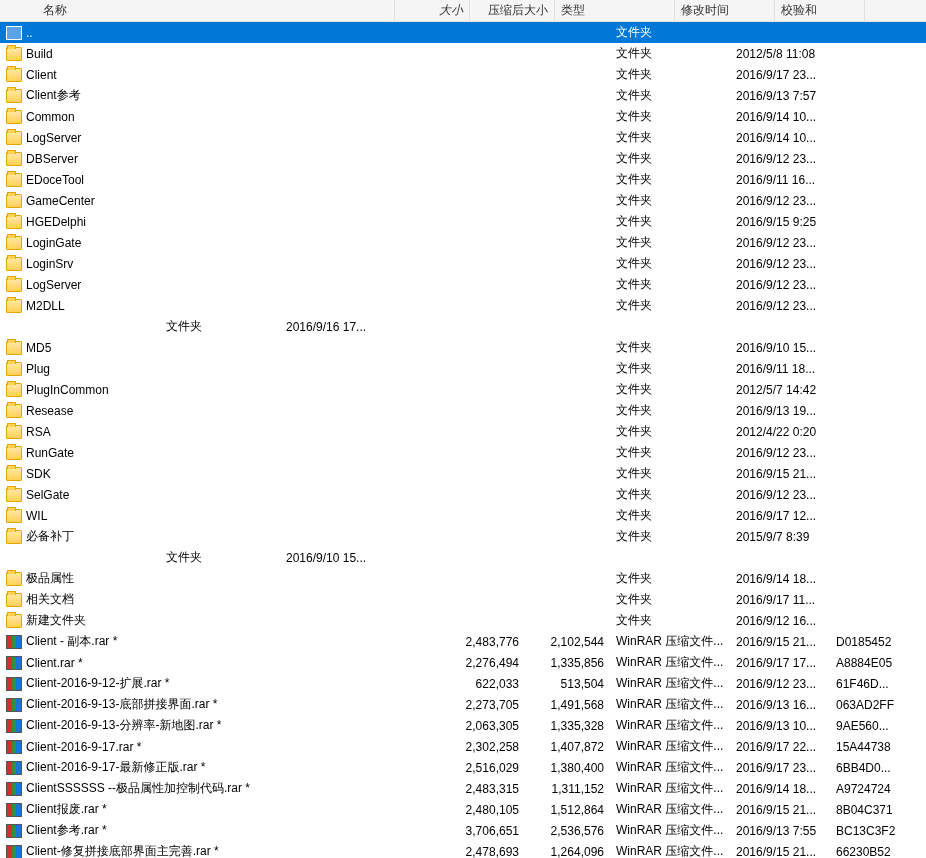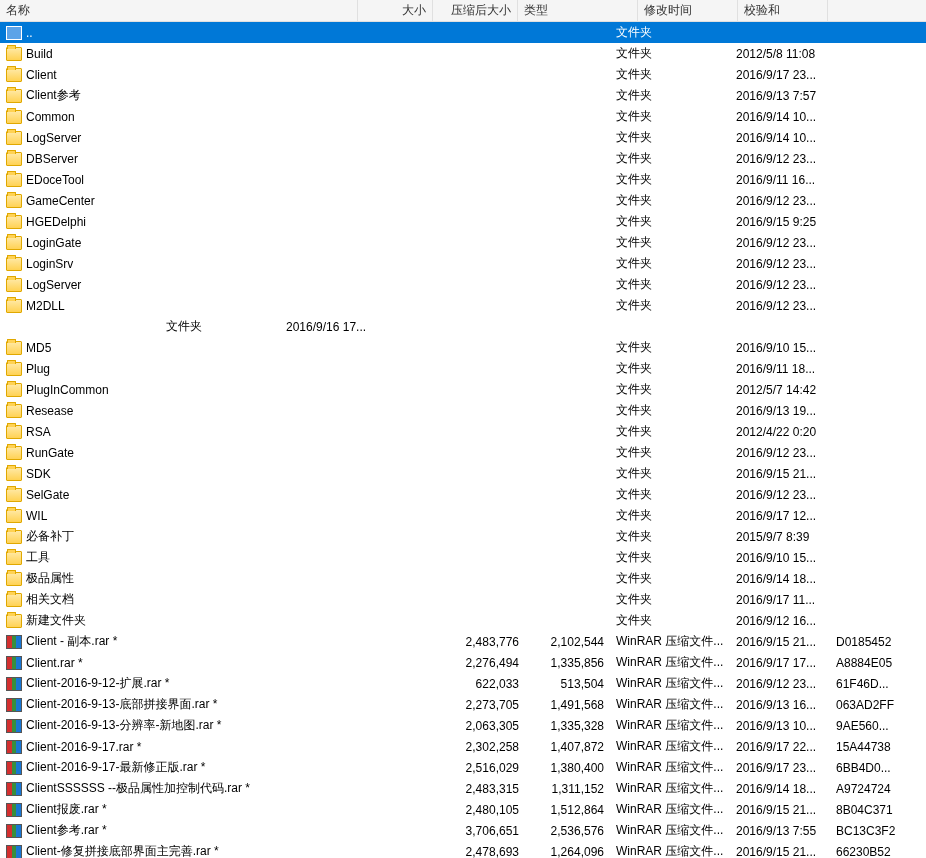--- a/index.html
+++ b/index.html
@@ -17,22 +17,22 @@
       height: 22px;
       align-items: center;
     }
     .header-cell {
       padding: 3px 6px;
       border-right: 1px solid #e0e0e0;
       color: #333;
       white-space: nowrap;
       overflow: hidden;
     }
-    .col-name { width: 358px; }
-    .col-size { width: 75px; text-align: right; }
+    .col-name { width: 358px; margin-left: 37px; }
+    .col-size { width: 75px; text-align: right; font-style: italic; }
     .col-compressed { width: 85px; text-align: right; }
     .col-type { width: 120px; }
     .col-modified { width: 100px; }
     .col-checksum { width: 90px; }
     .rows { }
     .row {
       display: flex;
       height: 21px;
       align-items: center;
     }
@@ -367,24 +367,20 @@
         <span class="icon folder-icon"></span>
         <span>必备补丁</span>
       </div>
       <div class="cell size-cell"></div>
       <div class="cell compressed-cell"></div>
       <div class="cell type-cell">文件夹</div>
       <div class="cell modified-cell">2015/9/7 8:39</div>
       <div class="cell checksum-cell"></div>
     </div>
     <div class="row">
-      <div class="cell name-cell">
-        <span class="icon folder-icon"></span>
-        <span>工具</span>
-      </div>
       <div class="cell size-cell"></div>
       <div class="cell compressed-cell"></div>
       <div class="cell type-cell">文件夹</div>
       <div class="cell modified-cell">2016/9/10 15...</div>
       <div class="cell checksum-cell"></div>
     </div>
     <div class="row">
       <div class="cell name-cell">
         <span class="icon folder-icon"></span>
         <span>极品属性</span>

